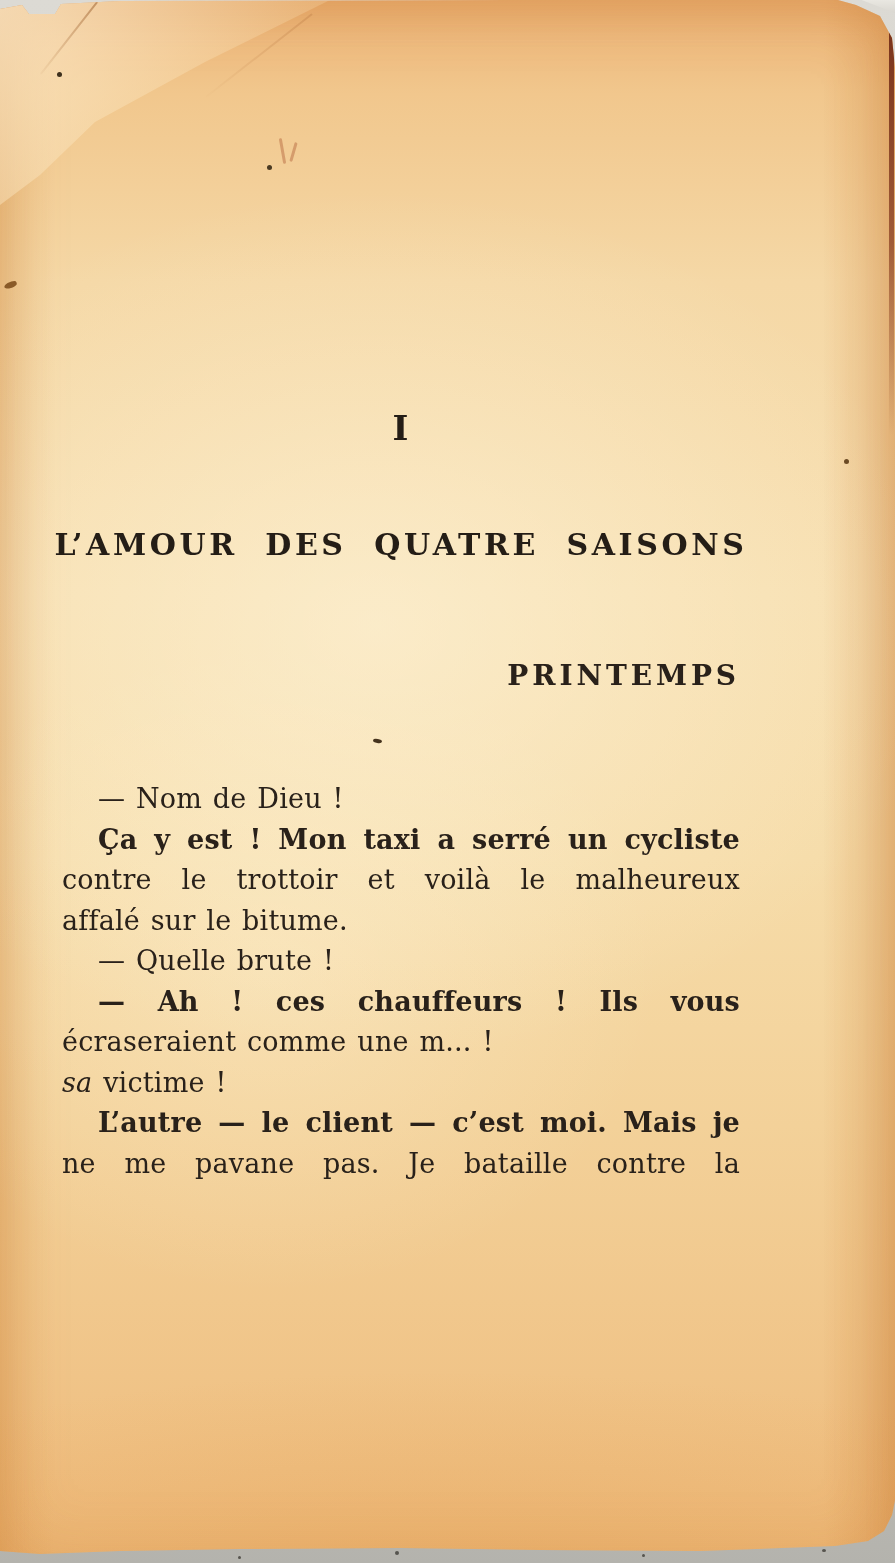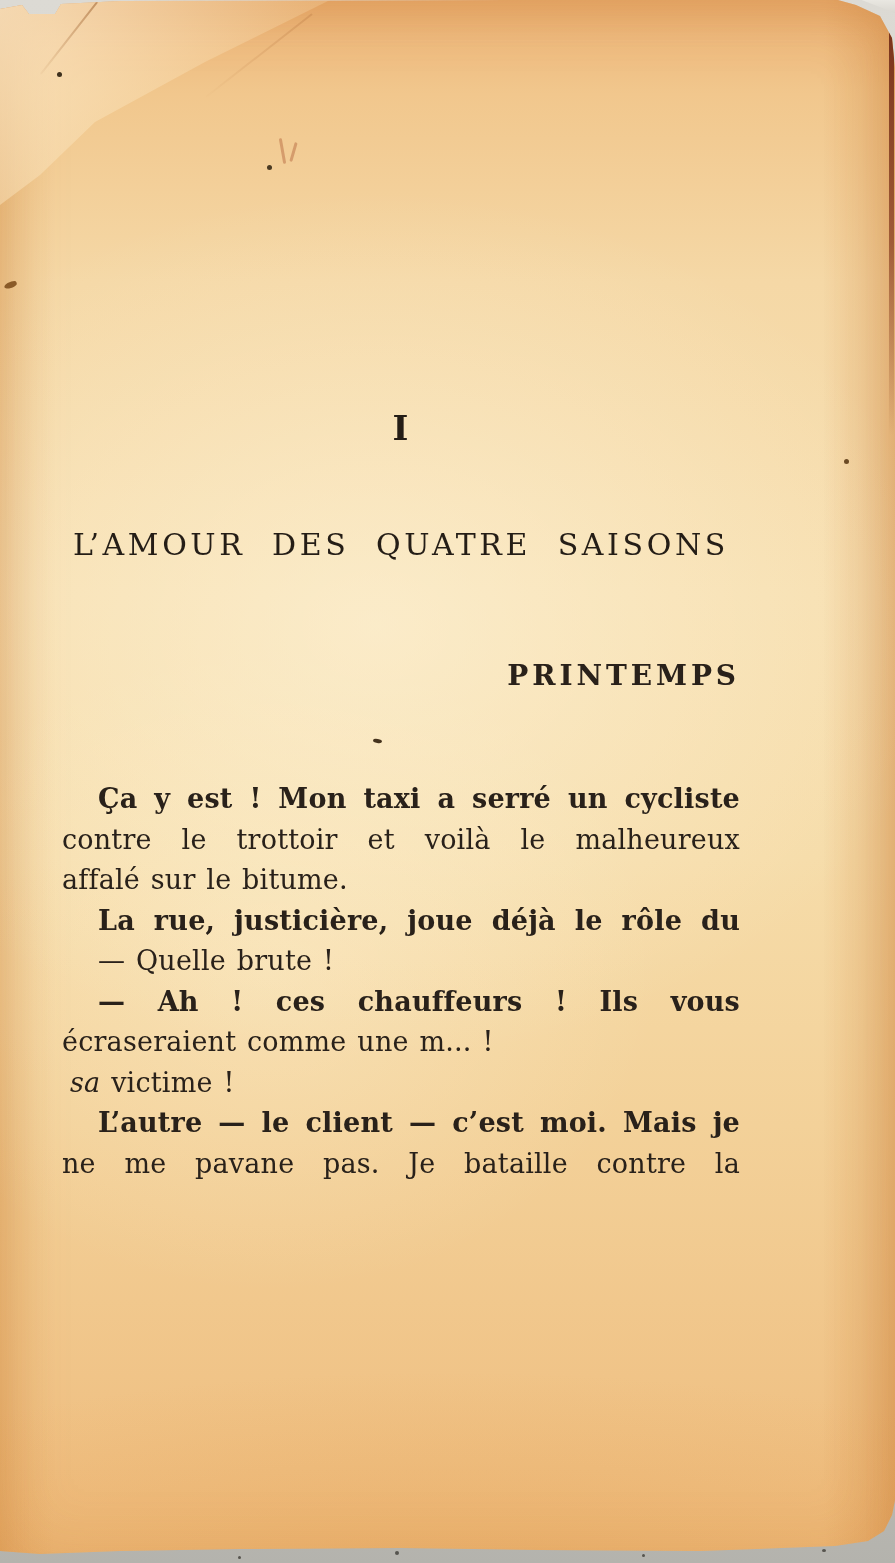--- a/index.html
+++ b/index.html
@@ -81,40 +81,40 @@
   .gspeck-3 { left: 238px; top: 1556px; width: 3px; height: 3px; }
   .gspeck-4 { left: 822px; top: 1549px; width: 4px; height: 3px; }
   
   .chapter-number {
     position: absolute; left: 62px; width: 678px; top: 408px;
     text-align: center; font-size: 34px; font-weight: bold;
     letter-spacing: 1px; color: #241d16;
   }
   .chapter-title {
     position: absolute; left: 42px; width: 718px; top: 527px;
-    text-align: center; font-size: 30px; font-weight: normal;
+    text-align: center; font-size: 30px; font-weight: bold;
     letter-spacing: 0.12em; word-spacing: 0.45em; color: #241d16;
     white-space: nowrap;
   }
   .section-heading {
     position: absolute; left: 62px; width: 678px; top: 659px;
     text-align: right; font-size: 28px; font-weight: bold;
     letter-spacing: 0.14em; color: #29211a;
   }
   .body-text {
     position: absolute; left: 62px; top: 779px; width: 678px;
     font-size: 27px; line-height: 40.5px;
     letter-spacing: 0.2px; word-spacing: 2px;
     color: #29211a;
   }
   .body-text .line { text-align: left; }
   .body-text .line.justify { text-align: justify; text-align-last: justify; }
   .body-text .line.indent { padding-left: 36px; }
   .body-text .line.indent.justify { text-indent: 0; font-weight: bold; }
-  .body-text .it { font-style: italic; margin-left: 8px; }
+  .body-text .it { font-style: italic; }
 </style>
 </head>
 <body>
 
 <div class="screen">
   <div class="scan-bg"></div>
 
   <div class="page">
     <div class="tear-patch"></div>
     <div class="crease crease-1"></div>
@@ -126,24 +126,24 @@
     <div class="speck speck-1"></div>
     <div class="speck speck-2"></div>
     <div class="speck speck-3"></div>
     <div class="speck speck-4"></div>
     <div class="speck speck-5"></div>
 
     <div class="chapter-number">I</div>
     <div class="chapter-title">L’AMOUR DES QUATRE SAISONS</div>
     <div class="section-heading">PRINTEMPS</div>
     <div class="body-text">
+        <div class="line indent"><span>— Nom de Dieu !</span></div>
         <div class="line indent justify"><span>Ça y est ! Mon taxi a serré un cycliste</span></div>
         <div class="line justify"><span>contre le trottoir et voilà le malheureux</span></div>
         <div class="line"><span>affalé sur le bitume.</span></div>
-        <div class="line indent justify"><span>La rue, justicière, joue déjà le rôle du</span></div>
         <div class="line indent"><span>— Quelle brute !</span></div>
         <div class="line indent justify"><span>— Ah ! ces chauffeurs ! Ils vous</span></div>
         <div class="line"><span>écraseraient comme une m... !</span></div>
         <div class="line"><span class="it">sa</span><span> victime !</span></div>
         <div class="line indent justify"><span>L’autre — le client — c’est moi. Mais je</span></div>
         <div class="line justify"><span>ne me pavane pas. Je bataille contre la</span></div>
       </div>
   </div>
 
   <div class="sliver-tr"></div>

